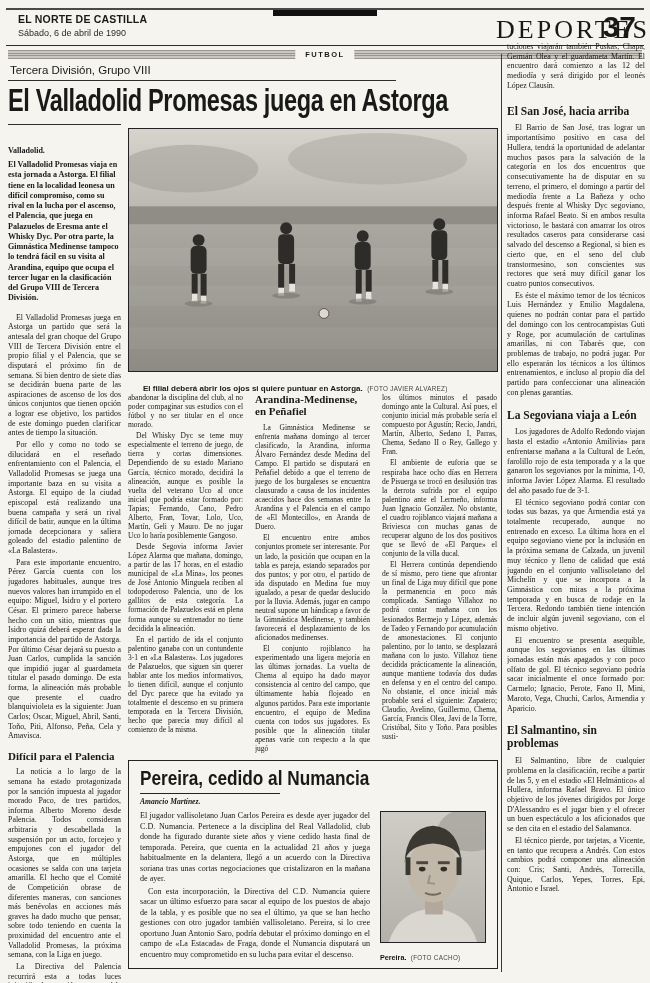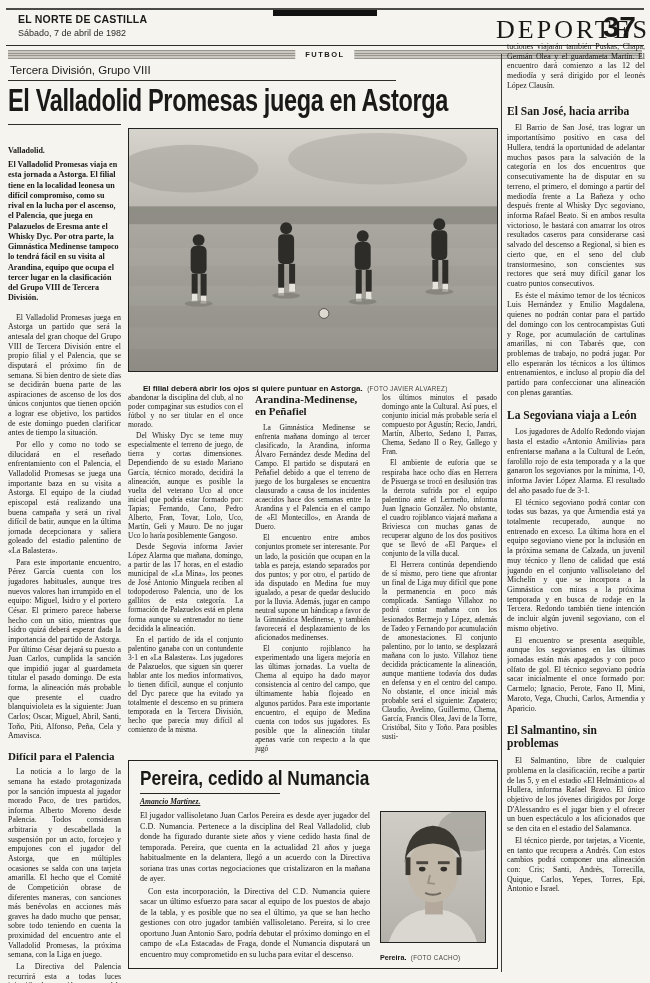--- a/index.html
+++ b/index.html
@@ -50,21 +50,21 @@
   .under-cols{position:absolute;left:128px;top:393px;width:370px;height:364px;display:flex;gap:12px;overflow:hidden;}
   .ucol{width:115px;overflow:hidden;}
   .ucol p.body{font-size:7.5px;line-height:1.21;}
   .ucol .subhead{margin-top:0;}
   
   .pereira-box{position:absolute;left:128px;top:760px;width:370px;height:209px;border:1px solid #23231f;
     box-sizing:border-box;padding:7px 11px 15px 11px;overflow:hidden;}
   .pereira-headline{margin:0;white-space:nowrap;font-family:"Liberation Sans",sans-serif;font-weight:bold;
     font-size:20px;line-height:1;transform:scaleX(.86);transform-origin:left top;}
   .pereira-rule{width:140px;height:1px;background:#23231f;margin:5px 0 3px 0;}
-  .byline{font-weight:bold;font-style:italic;font-size:7.6px;margin-bottom:5px;text-decoration:underline;}
+  .byline{font-weight:bold;font-style:italic;font-size:7.6px;margin-bottom:5px;}
   .pereira-content{display:flex;gap:10px;}
   .pereira-text{flex:1;}
   .pereira-text p.body{font-size:8.1px;line-height:1.3;}
   .pereira-photo-wrap{width:106px;flex:none;}
   .pereira-portrait{width:106px;height:132px;border:1px solid #222;box-sizing:border-box;background:#c9c7c0;}
   .pereira-portrait svg{display:block;width:100%;height:100%;}
   .pcaption{margin-top:3px;font-family:"Liberation Sans",sans-serif;}
   .pcaption .pname{font-weight:bold;font-size:7.2px;}
   
   .v-divider{position:absolute;left:501px;top:54px;width:1px;height:918px;background:#3a3a36;}
@@ -74,21 +74,21 @@
   .sidebar .subhead:first-of-type{margin-top:14px;}
 </style>
 </head>
 <body>
 
 <div class="page">
 
   <div class="top-rule"></div>
   <div class="mast">
     <div class="mast-title">EL NORTE DE CASTILLA</div>
-    <div class="mast-date">Sábado, 7 de abril de 1982</div>
+    <div class="mast-date">Sábado, 6 de abril de 1990</div>
   </div>
   <div class="section-block">
     <div class="section-bar"></div>
     <div class="section-title">DEPORTES</div>
   </div>
   <div class="page-num">37</div>
   <div class="header-rule"></div>
   <div class="topic-band">
     <span class="topic-label">FUTBOL</span>
   </div>

